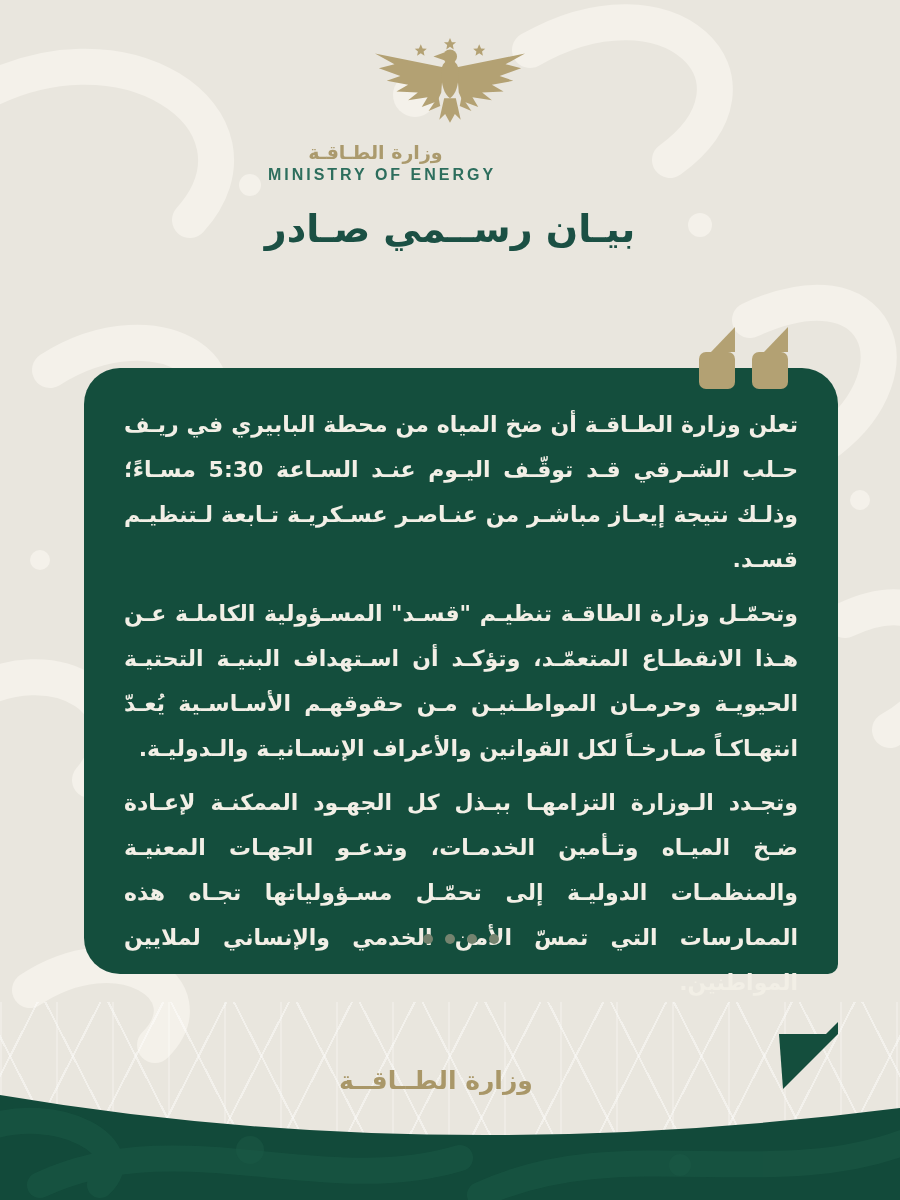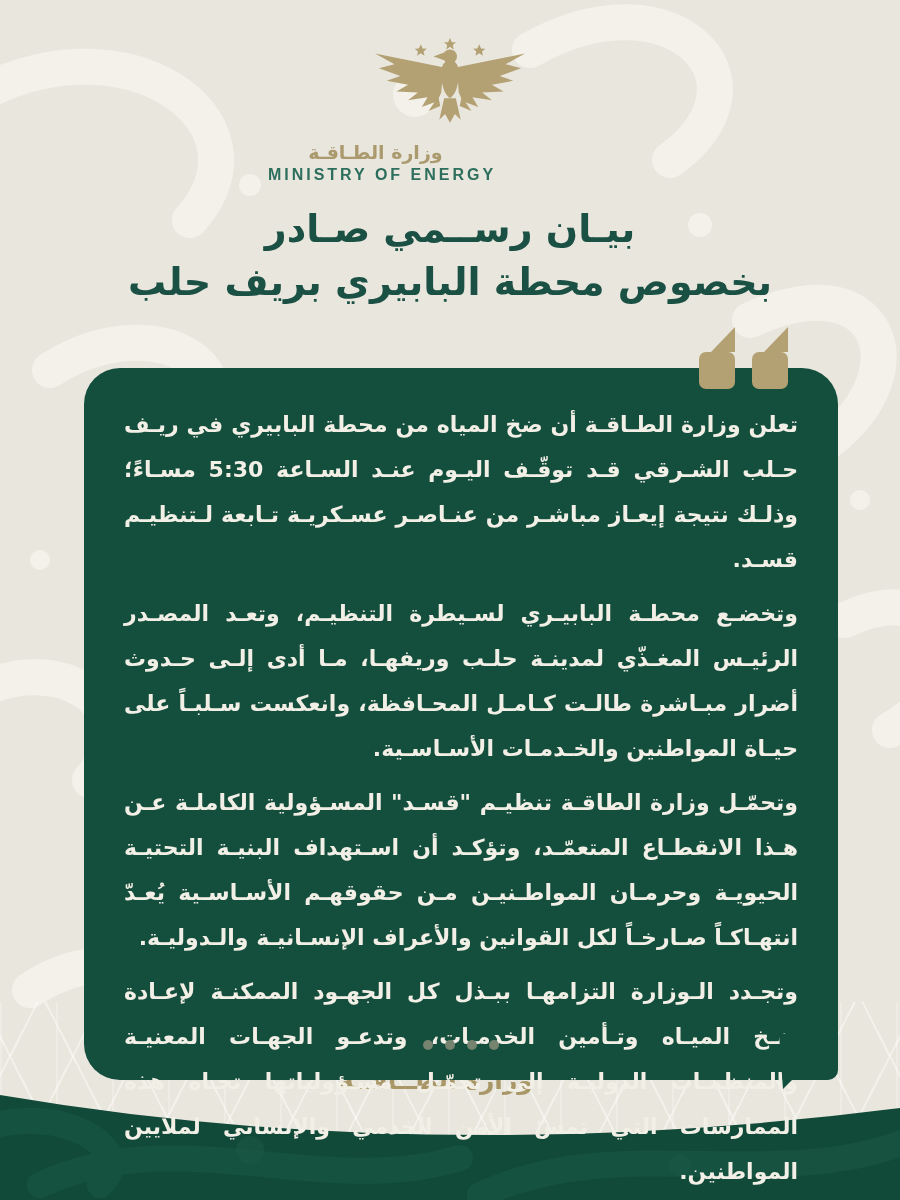--- a/index.html
+++ b/index.html
@@ -27,21 +27,21 @@
     position:absolute;left:0;top:166px;width:764px;text-align:center;
     color:#2d6e5d;font-size:16px;font-weight:600;letter-spacing:3px;
     font-family:"Liberation Sans",sans-serif;
   }
   .title{
     position:absolute;left:0;top:203px;width:900px;text-align:center;z-index:3;
     color:#1b5044;font-size:38px;font-weight:bold;direction:rtl;line-height:53px;
   }
   .quote-wrap{position:absolute;left:699px;top:325px;width:92px;height:65px;z-index:5;}
   .statement-box{
-    position:absolute;left:84px;top:368px;width:754px;height:712px;z-index:4;
+    position:absolute;left:84px;top:368px;width:754px;height:606px;z-index:4;
     background:#144e3d;border-radius:36px 36px 10px 36px;
     box-sizing:border-box;padding:34px 40px 0 40px;
   }
   .statement-box p{
     direction:rtl;text-align:justify;color:#f2efe6;
     font-size:22px;line-height:45px;font-weight:bold;
     margin:0 0 9px 0;
   }
   .dots{
     position:absolute;left:0;bottom:30px;width:100%;
@@ -96,37 +96,35 @@
         <polygon points="73,62 63,77 75,72"></polygon>
         <polygon points="97,62 107,77 95,72"></polygon>
       </g>
     </svg>
   </div>
   <div class="logo-ar">وزارة الطـاقـة</div>
   <div class="logo-en">MINISTRY OF ENERGY</div>
 
   <div class="title">
     <div>بيـان رســمي صـادر</div>
-    <div>بخصوص محطة البابيري بريف حلب</div>
   </div>
 
   <div class="quote-wrap">
     <svg width="92" height="65" viewBox="0 0 92 65">
       <g fill="#b3a173">
         <polygon points="12,27 36,27 36,2"></polygon>
         <rect x="0" y="27" width="36" height="37" rx="7"></rect>
         <polygon points="65,27 89,27 89,2"></polygon>
         <rect x="53" y="27" width="36" height="37" rx="7"></rect>
       </g>
     </svg>
   </div>
 
   <div class="statement-box">
     <p>تعلن وزارة الطـاقـة أن ضخ المياه من محطة البابيري في ريـف حـلب الشـرقي قـد توقّـف اليـوم عنـد السـاعة 5:30 مسـاءً؛ وذلـك نتيجة إيعـاز مباشـر من عنـاصـر عسـكريـة تـابعة لـتنظيـم قسـد.</p>
-    <p>وتخضـع محطـة البابيـري لسـيطرة التنظيـم، وتعـد المصـدر الرئيـس المغـذّي لمدينـة حلـب وريفهـا، مـا أدى إلـى حـدوث أضرار مبـاشرة طالـت كـامـل المحـافظة، وانعكست سـلبـاً على حيـاة المواطنين والخـدمـات الأسـاسـية.</p>
     <p>وتحمّـل وزارة الطاقـة تنظيـم "قسـد" المسـؤولية الكاملـة عـن هـذا الانقطـاع المتعمّـد، وتؤكـد أن اسـتهداف البنيـة التحتيـة الحيويـة وحرمـان المواطـنيـن مـن حقوقهـم الأسـاسـية يُعـدّ انتهـاكـاً صـارخـاً لكل القوانين والأعراف الإنسـانيـة والـدوليـة.</p>
     <p>وتجـدد الـوزارة التزامهـا ببـذل كل الجهـود الممكنـة لإعـادة ضـخ الميـاه وتـأمين الخدمـات، وتدعـو الجهـات المعنيـة والمنظمـات الدوليـة إلى تحمّـل مسـؤولياتها تجـاه هذه الممارسات التي تمسّ الأمن الخدمي والإنساني لملايين المواطنين.</p>
     <div class="dots">
       <span class="dot"></span>
       <span class="dot"></span>
       <span class="dot"></span>
       <span class="dot"></span>
     </div>
   </div>
 

